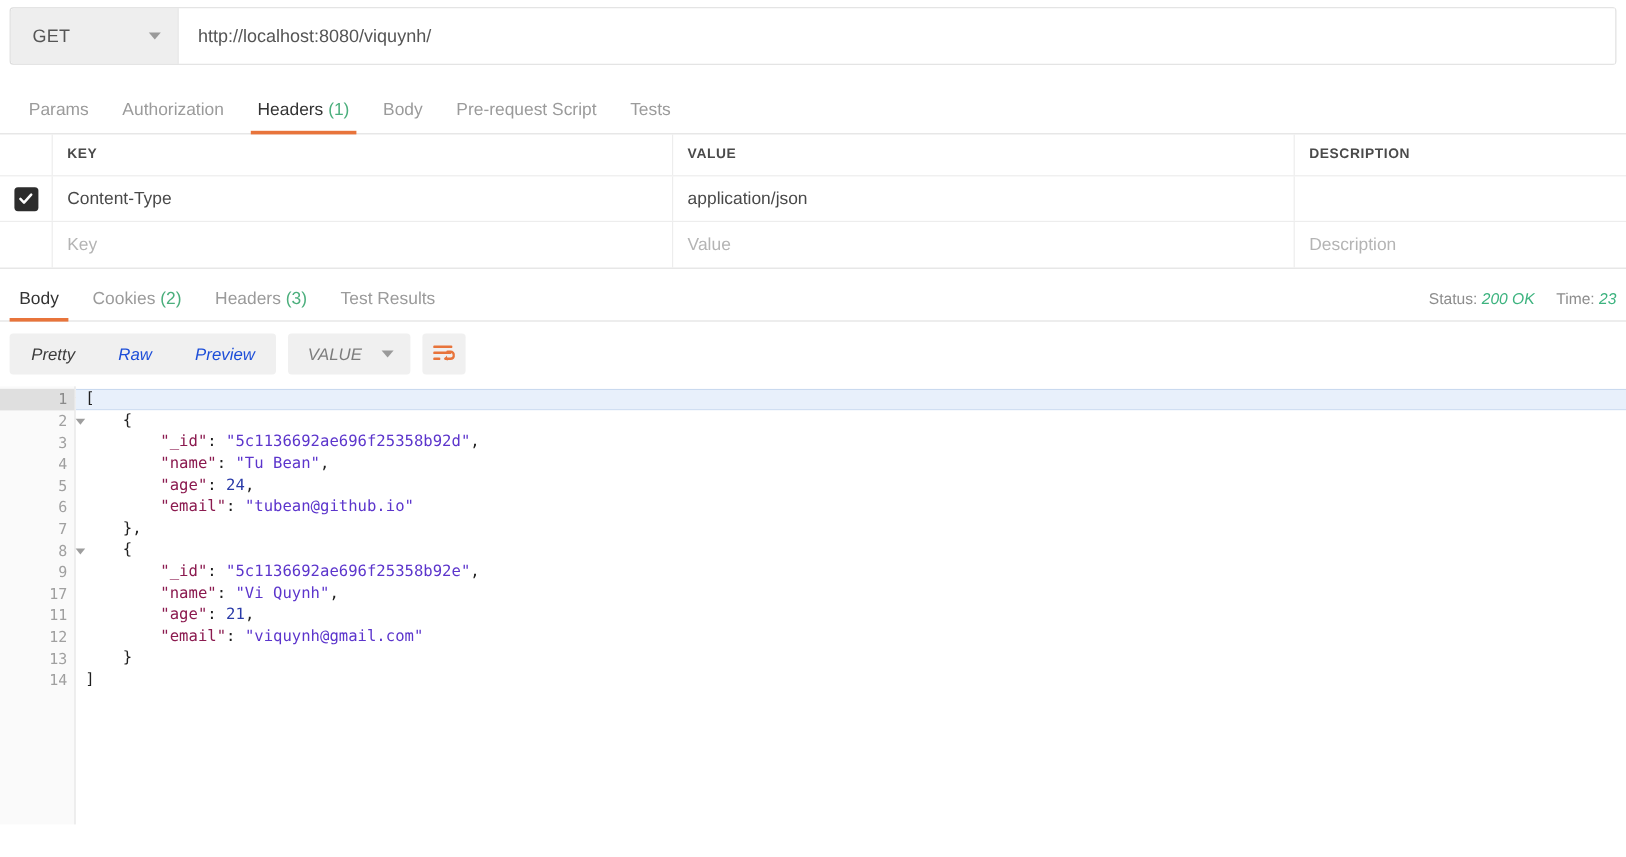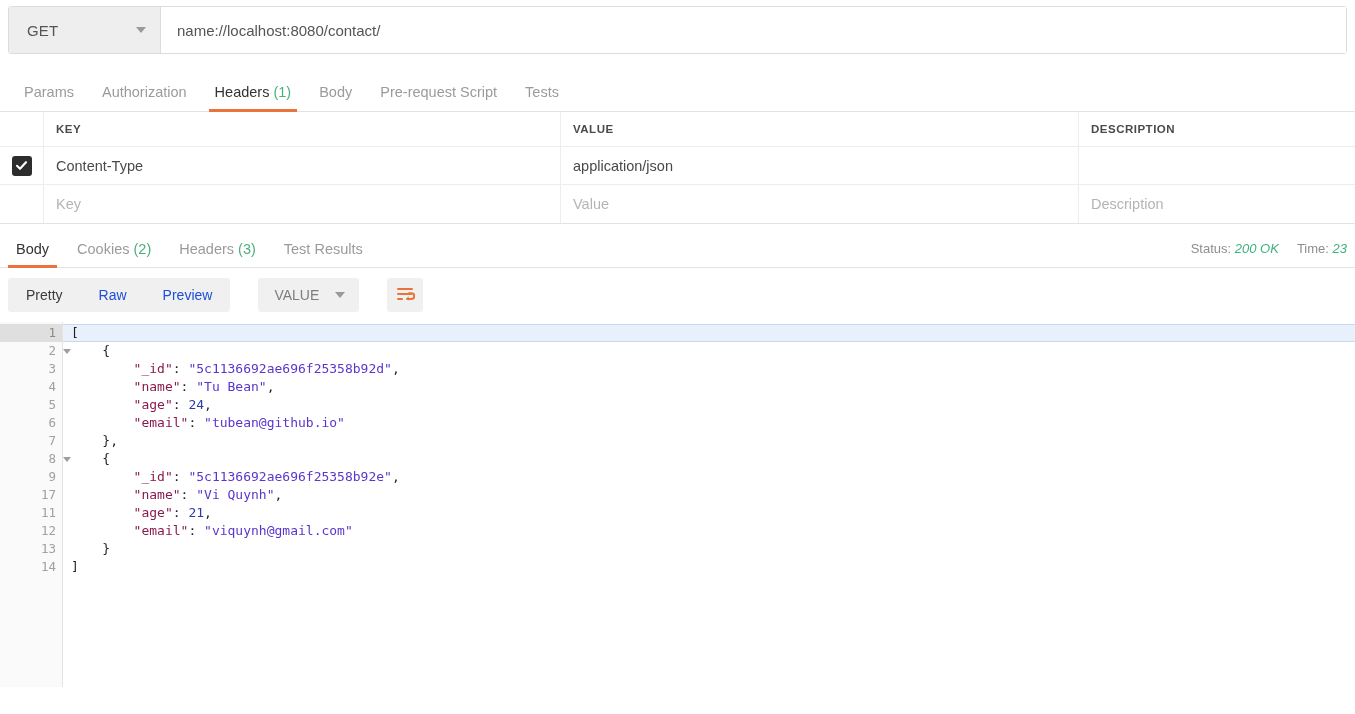--- a/index.html
+++ b/index.html
@@ -15,21 +15,21 @@
   .url-bar {
     display: flex;
     align-items: stretch;
     height: 48px;
     margin: 6px 8px 0 8px;
     border: 1px solid #dcdcdc;
     border-radius: 3px;
     background: #ffffff;
   }
   .method-select {
-    width: 152px;
+    width: 140px;
     display: flex;
     align-items: center;
     justify-content: space-between;
     padding: 0 14px 0 18px;
     background: #eeeeee;
     border-right: 1px solid #dcdcdc;
     border-radius: 3px 0 0 3px;
     cursor: pointer;
   }
   .method-select .m-label {
@@ -167,22 +167,23 @@
     font-size: 13px;
     color: #8d8d8d;
     white-space: nowrap;
   }
   .resp-meta .val { color: #3db37f; font-style: italic; }
 
   
   .view-toolbar {
     display: flex;
     align-items: center;
-    gap: 28px;
+    gap: 10px;
     padding: 10px 0 10px 8px;
+    font-style: italic;
   }
   .seg {
     display: flex;
     align-items: center;
     background: #f0f0f0;
     border-radius: 3px;
     height: 34px;
   }
   .seg-item {
     padding: 0 18px;
@@ -272,21 +273,21 @@
   .tok-pun { color: #1f1f1f; }
 </style>
 </head>
 <body>
 
 <div class="url-bar">
   <div class="method-select">
     <span class="m-label">GET</span>
     <span class="caret"></span>
   </div>
-  <div class="url-input">name://localhost:8080/contact/</div>
+  <div class="url-input">http://localhost:8080/viquynh/</div>
 </div>
 
 <div class="req-tabs">
   <div class="req-tab">
     <span>Params</span>
   </div>
   <div class="req-tab">
     <span>Authorization</span>
   </div>
   <div class="req-tab active">

